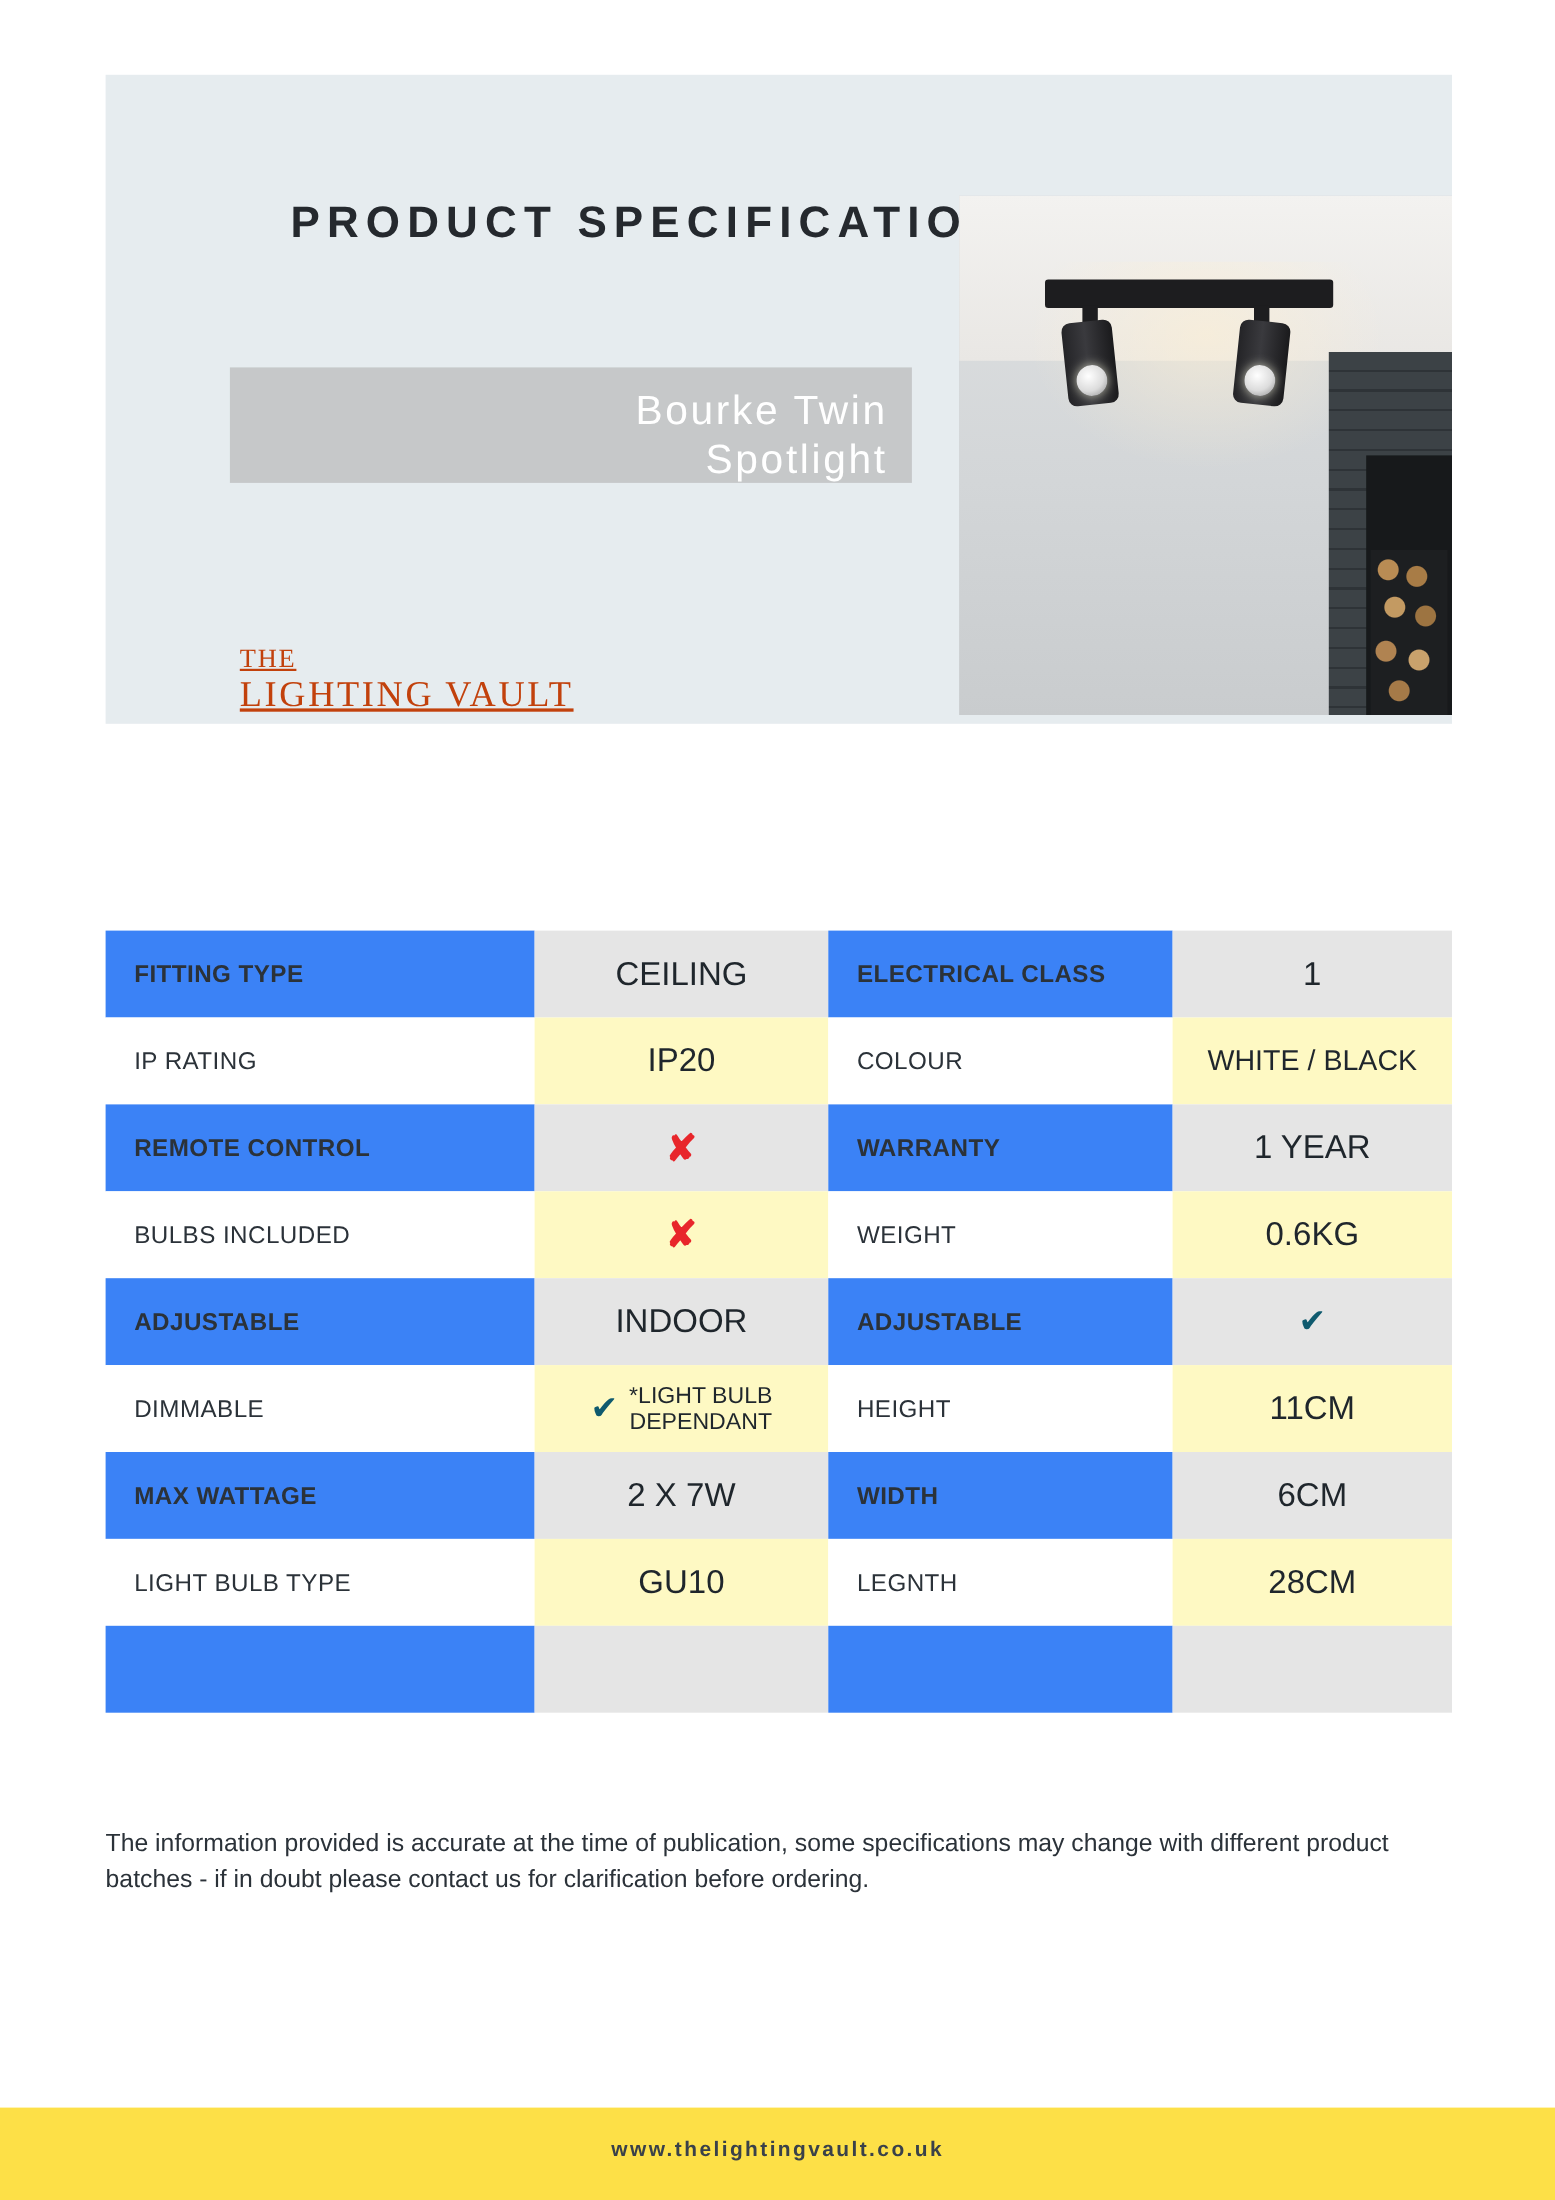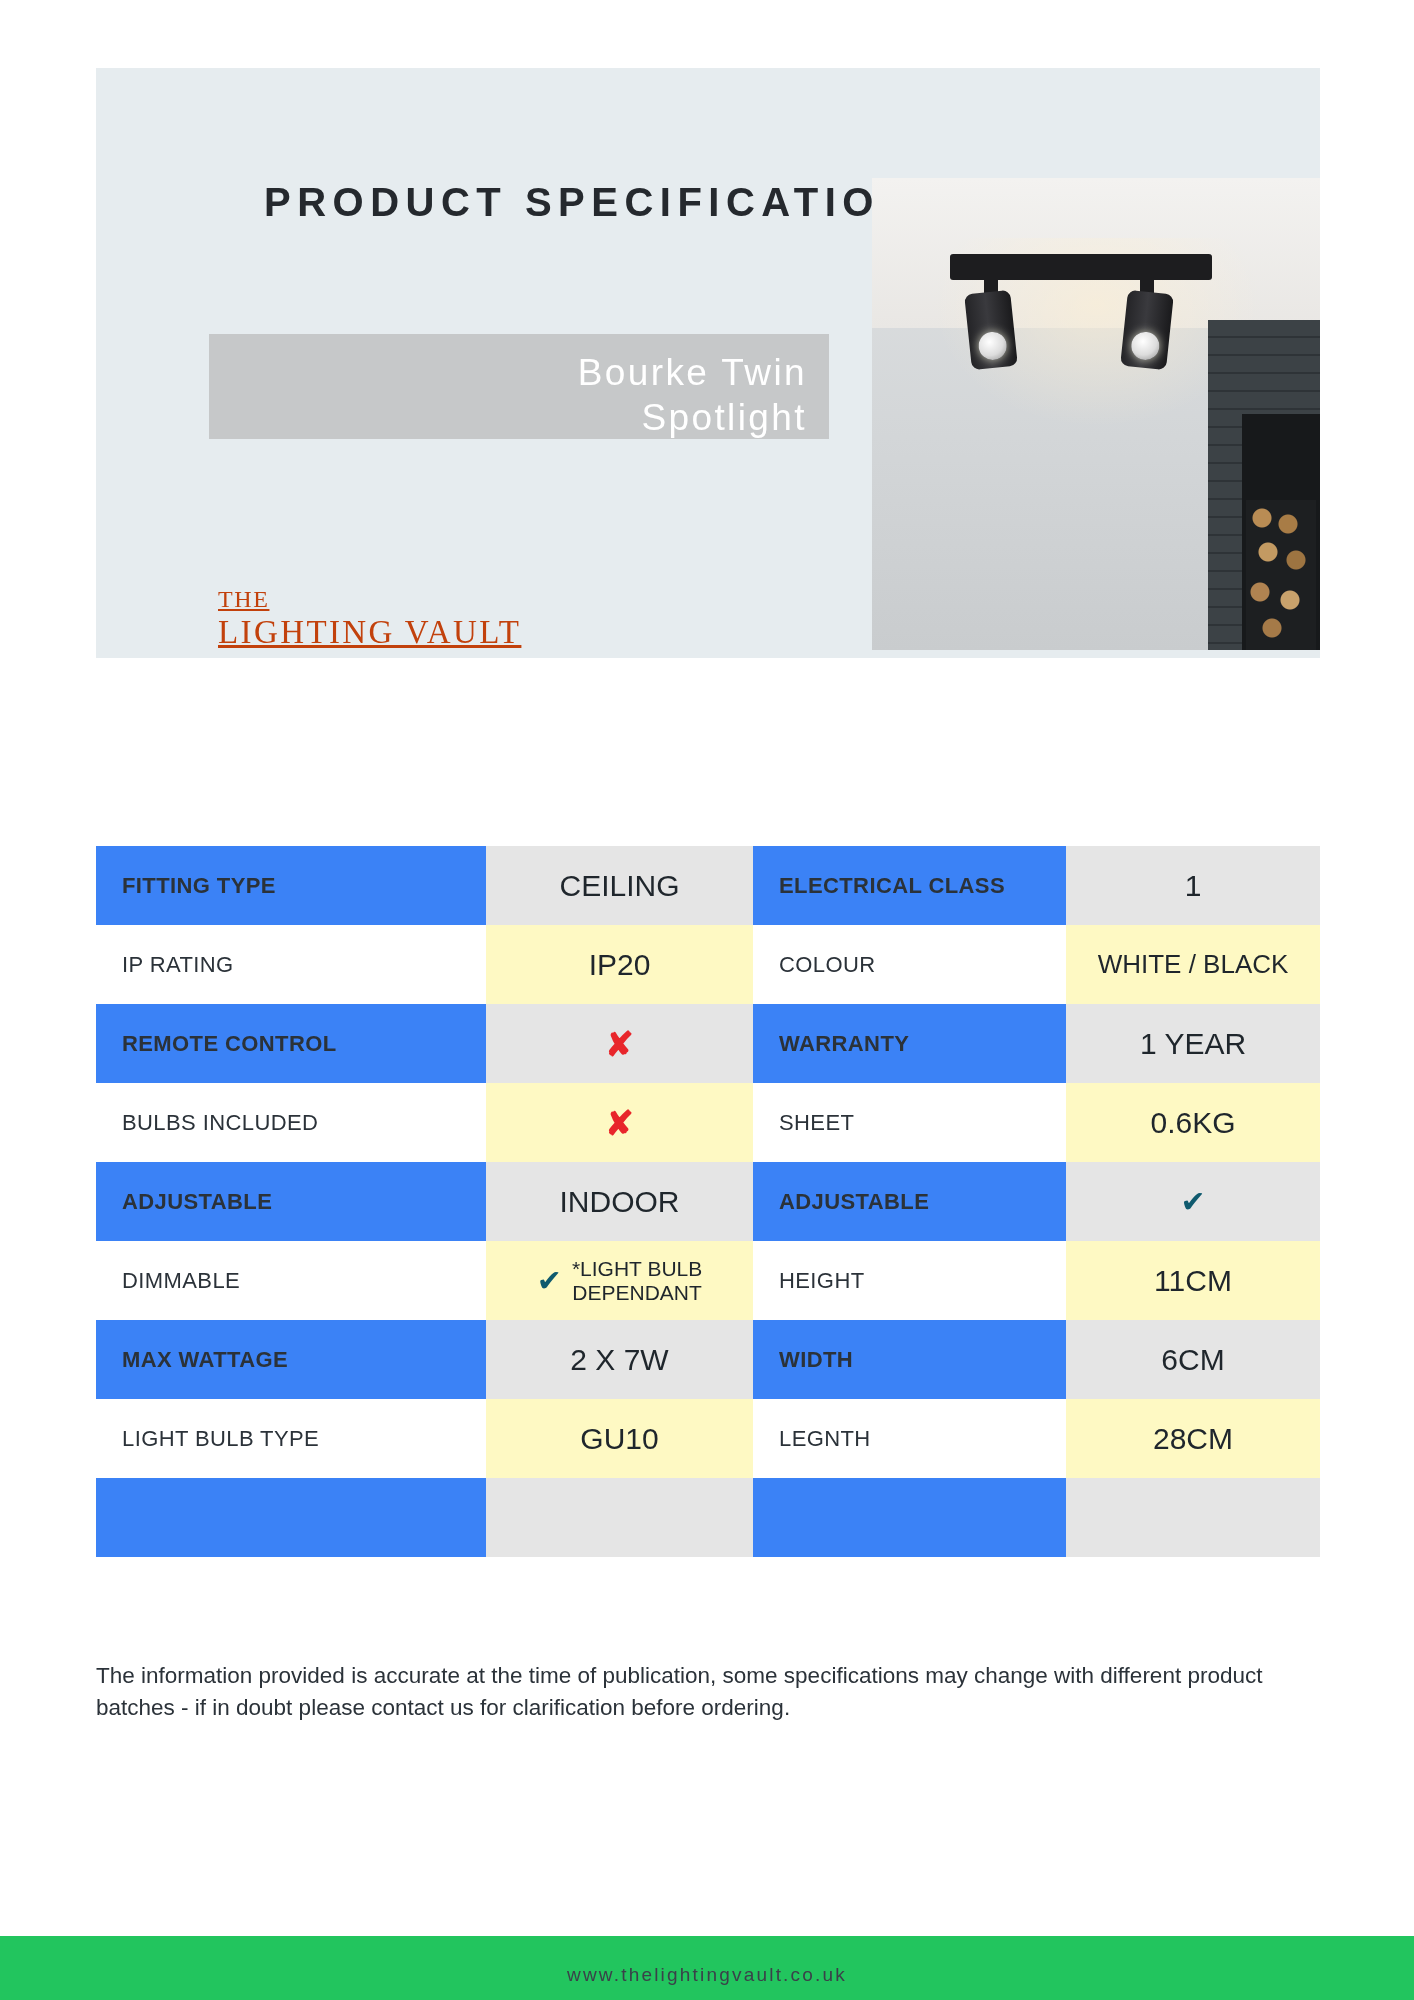--- a/index.html
+++ b/index.html
@@ -258,22 +258,23 @@
     line-height: 32px;
     color: #2b3239;
   }
 
   
   .footer {
     position: absolute;
     left: 0;
     bottom: 0;
     width: 1414px;
-    height: 64px;
-    background: #22c55e;
+    height: 84px;
+    background: #fde047;
+    font-weight: bold;
   }
   .footer-text {
     position: absolute;
     left: 0;
     top: 28px;
     width: 100%;
     text-align: center;
     font-size: 19px;
     letter-spacing: 2.2px;
     color: #3a4149;
@@ -329,21 +330,21 @@
         <div class="cell label lab-a">REMOTE CONTROL</div>
         <div class="cell value val-a">
           <span class="cross">✘</span>
         </div>
         <div class="cell label lab-a">WARRANTY</div>
         <div class="cell value val-a">1 YEAR</div>
         <div class="cell label lab-b">BULBS INCLUDED</div>
         <div class="cell value val-b">
           <span class="cross">✘</span>
         </div>
-        <div class="cell label lab-b">SHEET</div>
+        <div class="cell label lab-b">WEIGHT</div>
         <div class="cell value val-b">0.6KG</div>
         <div class="cell label lab-a">ADJUSTABLE</div>
         <div class="cell value val-a">INDOOR</div>
         <div class="cell label lab-a">ADJUSTABLE</div>
         <div class="cell value val-a">
           <span class="tick">✔</span>
         </div>
         <div class="cell label lab-b">DIMMABLE</div>
         <div class="cell value val-b">
           <div class="dimmable-inner">

